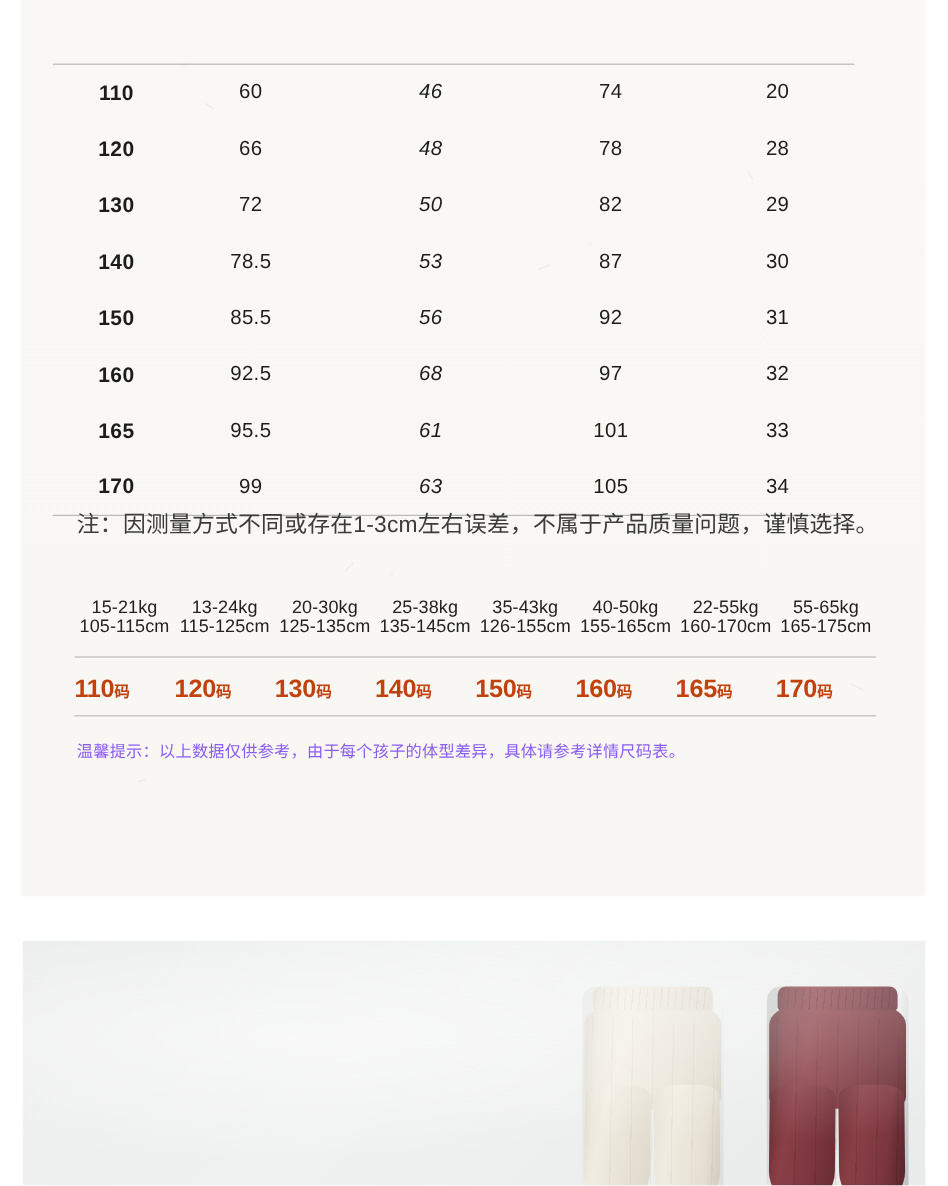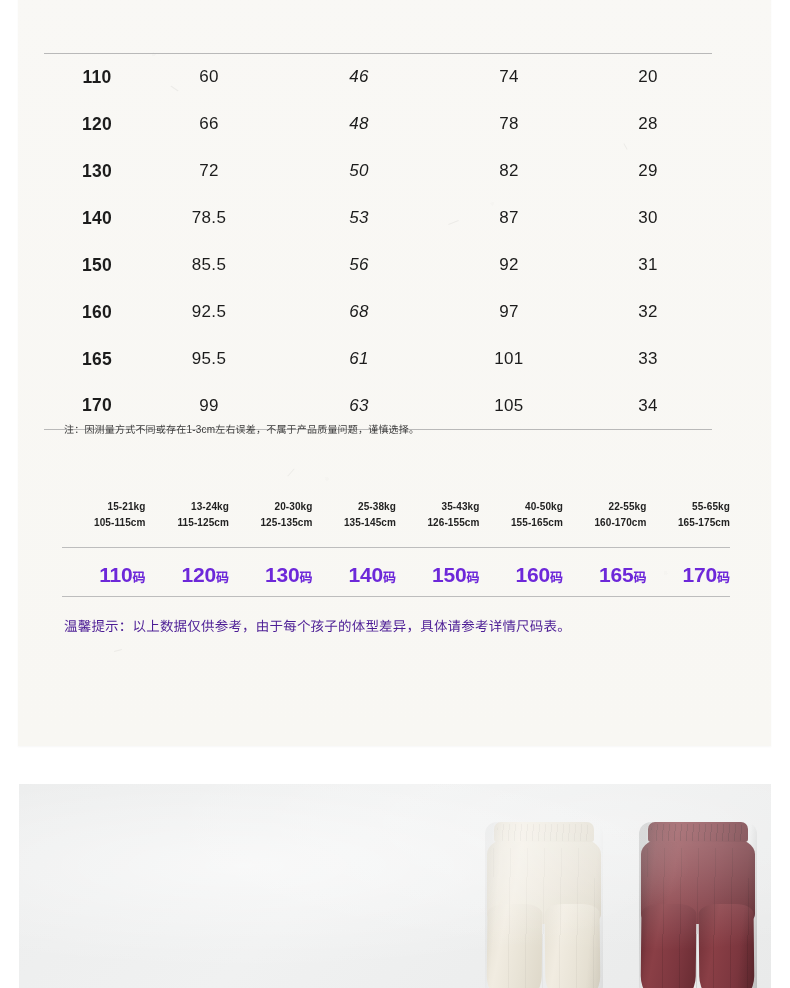--- a/index.html
+++ b/index.html
@@ -71,43 +71,42 @@
   .measure-table td.v1 { width: 150px; }
   .measure-table td.v2 { width: 150px; font-style: italic; }
   .measure-table td.v3 { width: 150px; }
   .measure-table td.v4 { width: 128px; }
 
   
   .note-line {
     position: absolute;
     left: 64px;
     top: 421px;
-    font-size: 10px;
+    font-size: 19px;
     color: #3b3b3b;
     letter-spacing: 0.2px;
     white-space: nowrap;
   }
 
   
   .ref-strip {
     position: absolute;
     left: 62px;
     top: 499px;
     width: 668px;
     display: flex;
   }
   .ref-cell {
     flex: 1 1 0;
-    text-align: right;
-    font-size: 10px;
+    text-align: center;
+    font-size: 15px;
     line-height: 16px;
     color: #222;
     letter-spacing: 0.1px;
     white-space: nowrap;
-    font-weight: bold;
   }
 
   .rule {
     position: absolute;
     left: 62px;
     width: 668px;
     height: 1px;
     background: #bdbdbd;
   }
   .rule-top    { top: 547px; }
@@ -118,41 +117,41 @@
     position: absolute;
     left: 62px;
     top: 554px;
     width: 668px;
     height: 42px;
     display: flex;
     align-items: center;
   }
   .code-cell {
     flex: 1 1 0;
-    text-align: right;
+    text-align: left;
     white-space: nowrap;
     font-weight: 700;
-    color: #6d28d9;
+    color: #c2410c;
   }
   .code-num {
     font-size: 21px;
     letter-spacing: -0.2px;
   }
   .code-unit {
     font-size: 13px;
     letter-spacing: 0;
   }
 
   
   .tip-line {
     position: absolute;
     left: 64px;
     top: 615px;
     font-size: 13.5px;
-    color: #4c1d95;
+    color: #8b5cf6;
     letter-spacing: 0.2px;
     white-space: nowrap;
   }
 
   
   .photo-block {
     position: absolute;
     left: 19px;
     top: 784px;
     width: 752px;

